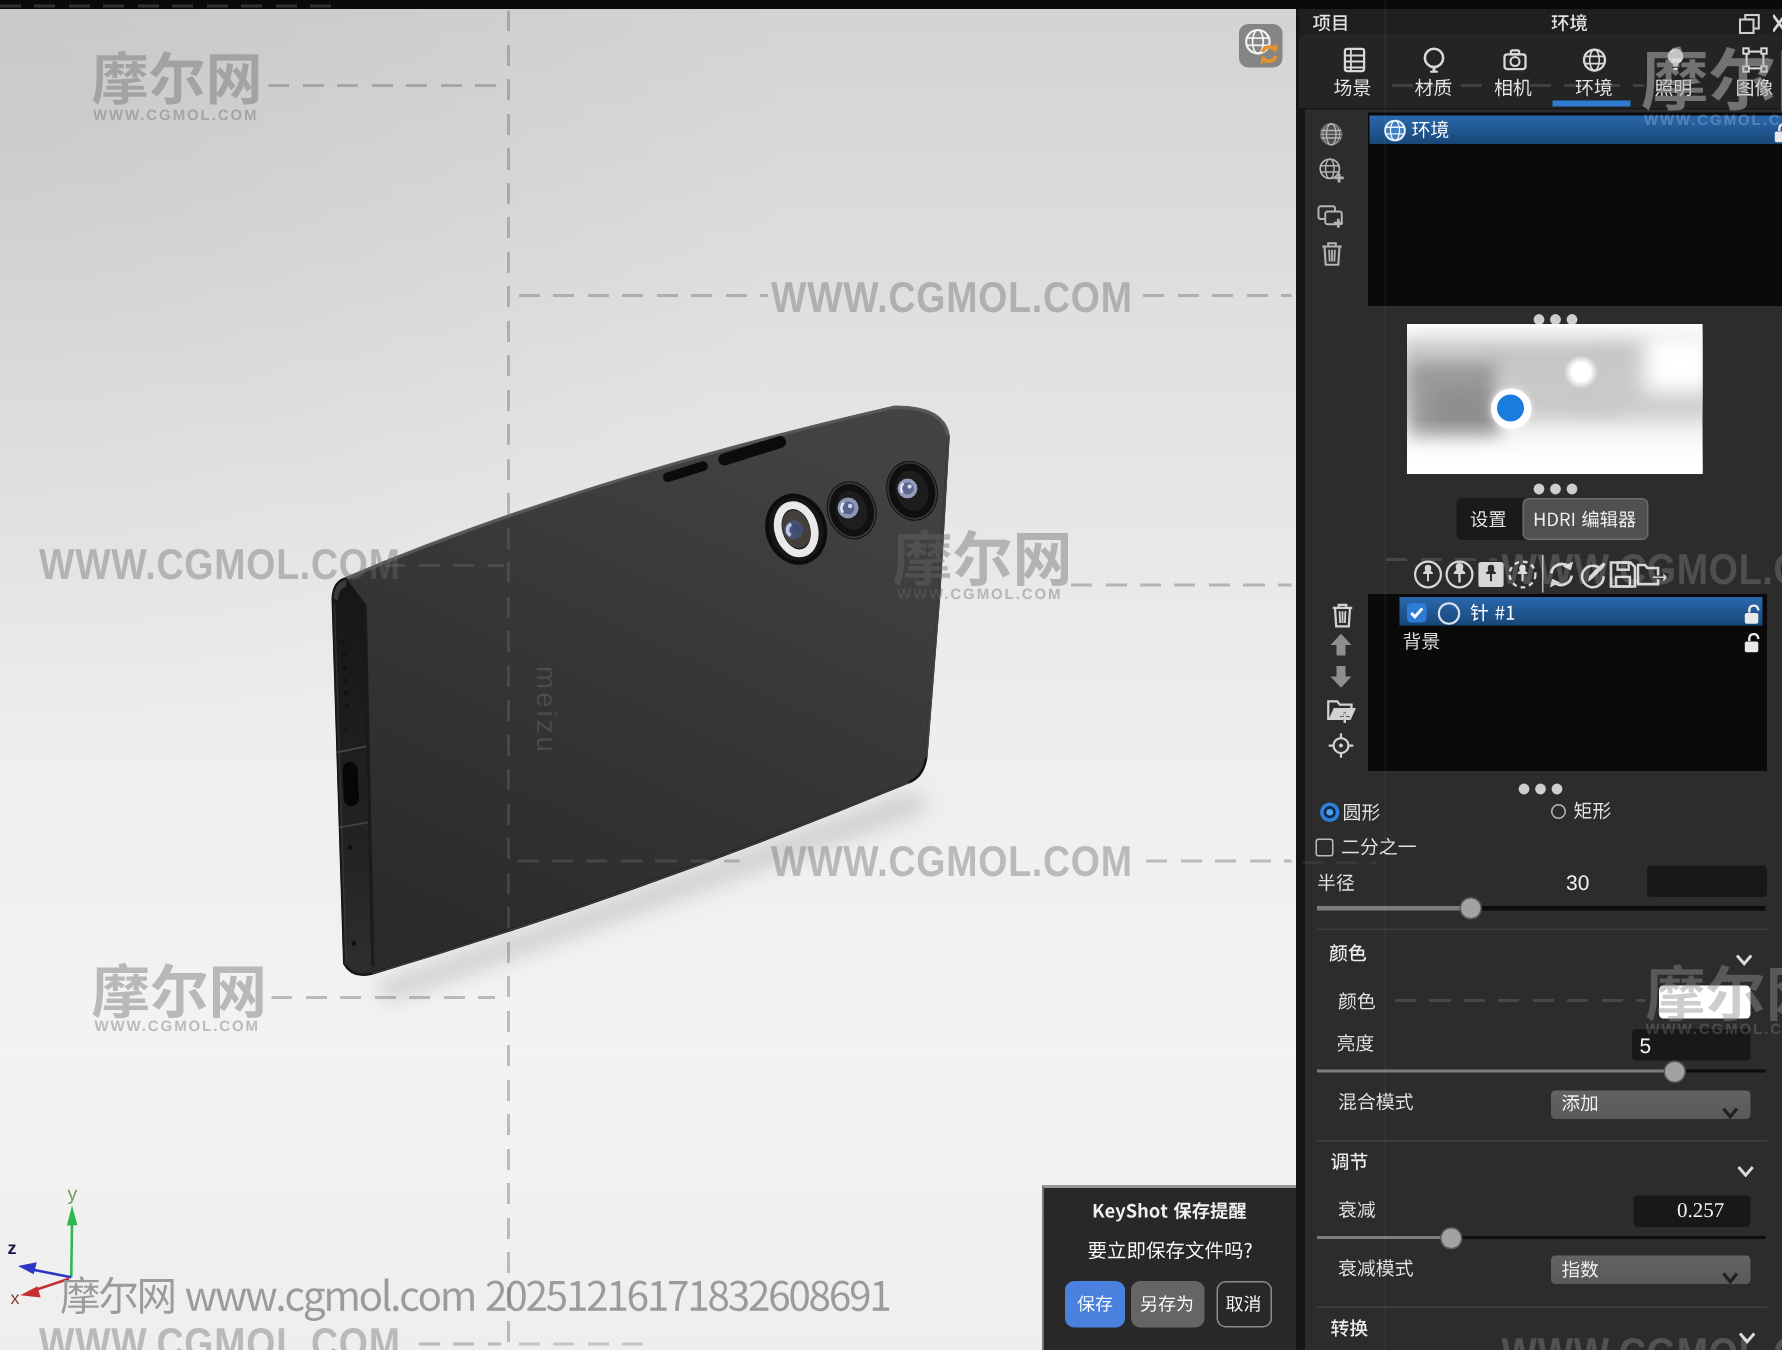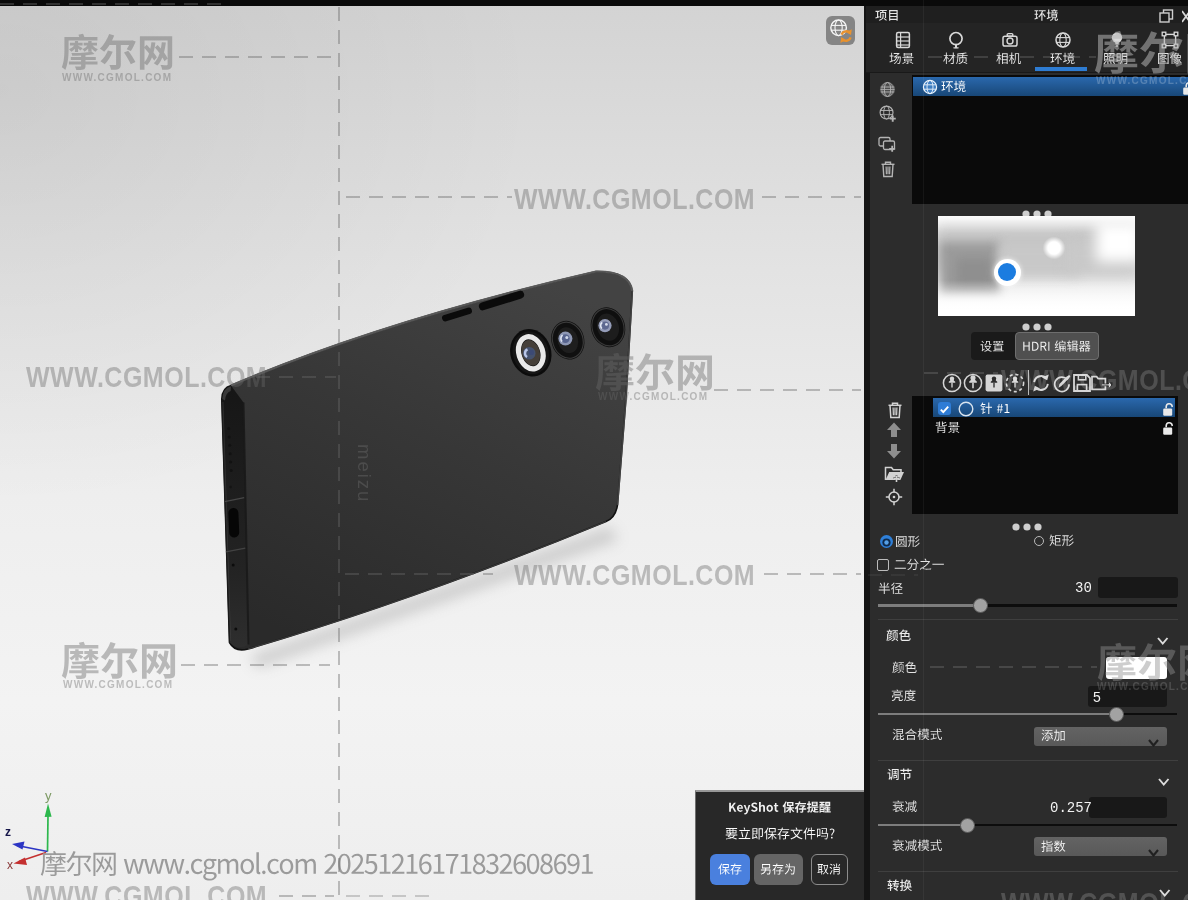--- a/index.html
+++ b/index.html
@@ -383,21 +383,21 @@
         <path transform="translate(0,11.1)" fill="#e4e4e4" d="M7.0 -6.1H10.3V-3.7H7.0ZM11.8 -9.9H6.1V0.5H12.0V-0.4H7.0V-2.8H11.2V-7.0H7.0V-9.0H11.8ZM1.8 -10.6C1.5 -9.0 1.2 -7.5 0.5 -6.5C0.8 -6.3 1.1 -6.1 1.3 -5.9C1.6 -6.5 1.9 -7.2 2.1 -8.0H2.9V-6.0L2.9 -5.4H0.8V-4.5H2.9C2.7 -2.9 2.1 -1.1 0.5 0.3C0.6 0.4 1.0 0.7 1.1 0.9C2.3 -0.1 3.0 -1.3 3.4 -2.6C3.9 -1.9 4.7 -0.8 5.1 -0.3L5.7 -1.1C5.4 -1.5 4.1 -3.0 3.6 -3.5C3.7 -3.9 3.7 -4.2 3.8 -4.5H5.7V-5.4H3.8L3.8 -6.0V-8.0H5.4V-8.9H2.4C2.5 -9.4 2.6 -9.9 2.7 -10.4Z M23.3 -10.4C22.5 -9.4 21.0 -8.3 19.8 -7.7C20.1 -7.5 20.3 -7.2 20.5 -7.0C21.8 -7.7 23.2 -8.9 24.1 -10.0ZM23.6 -6.9C22.8 -5.8 21.3 -4.7 20.0 -4.0C20.2 -3.8 20.5 -3.5 20.6 -3.4C22.0 -4.1 23.5 -5.3 24.5 -6.6ZM23.9 -3.5C23.0 -1.9 21.2 -0.5 19.3 0.2C19.6 0.4 19.8 0.8 20.0 1.0C21.9 0.1 23.7 -1.4 24.8 -3.1ZM17.7 -8.9V-5.7H15.7V-8.9ZM13.1 -5.7V-4.8H14.8C14.7 -2.9 14.4 -1.0 13.1 0.5C13.3 0.6 13.6 0.9 13.8 1.1C15.3 -0.6 15.6 -2.7 15.6 -4.8H17.7V1.0H18.6V-4.8H20.0V-5.7H18.6V-8.9H19.8V-9.8H13.3V-8.9H14.8V-5.7Z"></path>
       </svg></div>
     <div style="position:absolute;left:877px;top:559px;width:11.5px;height:11.5px;border:1.8px solid #bcbcbc;border-radius:2px"></div>
     <div style="position:absolute;left:894px;top:557.5px;"><svg width="51.4" height="14.6" viewBox="0 0 51.4 14.6">
         <path transform="translate(0,11.1)" fill="#e4e4e4" d="M1.8 -8.8V-7.8H10.8V-8.8ZM0.7 -1.3V-0.3H11.9V-1.3Z M21.1 -10.4 20.2 -10.0C21.1 -8.1 22.6 -6.1 23.9 -5.0C24.1 -5.2 24.5 -5.6 24.7 -5.7C23.4 -6.7 21.9 -8.7 21.1 -10.4ZM16.7 -10.3C16.0 -8.4 14.7 -6.7 13.2 -5.6C13.4 -5.4 13.8 -5.0 14.0 -4.8C14.3 -5.1 14.6 -5.4 15.0 -5.8V-4.9H17.4C17.1 -2.7 16.4 -0.7 13.4 0.2C13.6 0.4 13.9 0.8 14.0 1.0C17.2 -0.1 18.0 -2.4 18.4 -4.9H21.8C21.7 -1.7 21.5 -0.5 21.2 -0.2C21.0 -0.1 20.9 -0.0 20.6 -0.0C20.3 -0.0 19.6 -0.0 18.7 -0.1C18.9 0.2 19.0 0.6 19.1 0.8C19.8 0.9 20.6 0.9 21.0 0.9C21.5 0.8 21.8 0.7 22.0 0.4C22.5 -0.1 22.6 -1.5 22.8 -5.4C22.8 -5.5 22.8 -5.8 22.8 -5.8H15.0C16.1 -7.0 17.0 -8.4 17.7 -10.1Z M28.1 -1.7C27.5 -1.7 26.7 -1.0 25.8 -0.1L26.5 0.8C27.1 -0.0 27.7 -0.8 28.1 -0.8C28.4 -0.8 28.8 -0.4 29.3 -0.0C30.2 0.5 31.2 0.6 32.7 0.6C33.9 0.6 36.1 0.6 37.0 0.5C37.1 0.2 37.2 -0.3 37.3 -0.5C36.1 -0.4 34.2 -0.3 32.7 -0.3C31.3 -0.3 30.3 -0.4 29.5 -0.9L29.2 -1.1C31.8 -2.7 34.6 -5.3 36.1 -7.7L35.4 -8.1L35.2 -8.1H26.5V-7.2H34.5C33.1 -5.2 30.6 -3.0 28.3 -1.7ZM30.4 -10.2C30.9 -9.6 31.5 -8.6 31.8 -8.1L32.6 -8.6C32.4 -9.1 31.8 -10.0 31.3 -10.6Z M38.4 -5.4V-4.4H49.9V-5.4Z"></path>
       </svg></div>
     <div style="position:absolute;left:878px;top:581.5px;"><svg width="26.2" height="14.6" viewBox="0 0 26.2 14.6">
         <path transform="translate(0,11.1)" fill="#e4e4e4" d="M1.9 -9.9C2.4 -9.0 3.1 -7.8 3.3 -7.1L4.2 -7.5C4.0 -8.2 3.3 -9.4 2.7 -10.3ZM9.8 -10.3C9.4 -9.4 8.8 -8.2 8.3 -7.4L9.1 -7.1C9.6 -7.8 10.3 -9.0 10.8 -9.9ZM5.8 -10.6V-6.5H1.5V-5.6H5.8V-3.5H0.7V-2.6H5.8V1.0H6.8V-2.6H11.9V-3.5H6.8V-5.6H11.2V-6.5H6.8V-10.6Z M15.8 -10.6C15.3 -9.7 14.2 -8.6 13.2 -8.0C13.4 -7.8 13.6 -7.4 13.7 -7.2C14.8 -7.9 16.0 -9.1 16.7 -10.2ZM17.4 -9.9V-9.0H22.3C21.0 -7.4 18.6 -6.0 16.5 -5.3C16.7 -5.1 17.0 -4.8 17.1 -4.5C18.3 -5.0 19.6 -5.6 20.7 -6.4C21.9 -5.9 23.4 -5.1 24.1 -4.6L24.7 -5.4C23.9 -5.8 22.6 -6.5 21.5 -7.0C22.4 -7.7 23.2 -8.6 23.8 -9.6L23.1 -10.0L22.9 -9.9ZM17.4 -4.2V-3.3H20.2V-0.2H16.7V0.7H24.6V-0.2H21.2V-3.3H23.9V-4.2ZM16.1 -7.8C15.3 -6.5 14.2 -5.2 13.1 -4.3C13.2 -4.1 13.5 -3.6 13.6 -3.4C14.0 -3.8 14.4 -4.2 14.9 -4.7V1.0H15.8V-5.8C16.2 -6.4 16.6 -6.9 16.9 -7.4Z"></path>
       </svg></div>
     <div style="position:absolute;left:1098px;top:577px;width:80px;height:21px;background:#181818;border-radius:3px"></div>
-    <div style="position:absolute;left:1075px;top:580px;width:72px;height:16px;color:#f2f2f2;font-size:14px;font-family:Liberation Mono, monospace">30</div>
+    <div style="position:absolute;left:1044px;top:580px;width:72px;height:16px;color:#f2f2f2;font-size:14px;font-family:Liberation Sans, sans-serif">30</div>
     <div style="position:absolute;left:878px;top:604.3px;width:102px;height:2.6px;background:#7d7d7d"></div>
     <div style="position:absolute;left:980px;top:604.3px;width:197px;height:2.6px;background:#0d0d0d"></div>
     <div style="position:absolute;left:972.5px;top:598.0px;width:15px;height:15px;border-radius:50%;background:#a2a2a2;border:1px solid #585858"></div>
     <div style="position:absolute;left:878px;top:619px;width:300px;height:1px;background:#3f3f3f"></div>
     <div style="position:absolute;left:886px;top:628.5px;"><svg width="26.2" height="14.6" viewBox="0 0 26.2 14.6">
         <path transform="translate(0,11.1)" fill="#ececec" d="M8.7 -6.3C8.7 -1.8 8.6 -0.5 5.4 0.3C5.6 0.5 5.8 0.8 5.9 1.1C9.4 0.2 9.6 -1.5 9.6 -6.3ZM5.3 -2.2C4.6 -1.3 3.1 -0.5 1.7 -0.1C2.0 0.1 2.3 0.5 2.4 0.7C4.0 0.2 5.5 -0.7 6.4 -1.8ZM9.3 -0.8C10.1 -0.3 11.1 0.5 11.5 1.1L12.2 0.4C11.7 -0.2 10.7 -1.0 10.0 -1.5ZM6.7 -7.6V-1.7H7.6V-6.8H10.6V-1.7H11.6V-7.6H9.3L9.8 -8.9H12.0V-9.9H6.5V-8.9H8.8C8.7 -8.5 8.5 -8.0 8.3 -7.6ZM2.8 -10.4C3.0 -10.1 3.1 -9.7 3.2 -9.4H0.8V-8.4H6.3V-9.4H4.3C4.2 -9.8 4.0 -10.3 3.8 -10.7ZM5.2 -4.0C4.5 -3.3 3.2 -2.6 2.0 -2.3C2.1 -2.9 2.1 -3.6 2.1 -4.1V-4.2C2.4 -4.0 2.6 -3.7 2.8 -3.5C3.9 -3.9 5.1 -4.5 5.9 -5.3L5.0 -5.7C4.3 -5.1 3.1 -4.6 2.1 -4.3V-5.8H6.2V-6.7H5.1C5.3 -7.1 5.6 -7.6 5.8 -8.1L4.8 -8.4C4.6 -7.9 4.3 -7.2 4.1 -6.7H2.5L3.2 -7.0C3.1 -7.4 2.8 -8.0 2.6 -8.4L1.7 -8.1C1.9 -7.7 2.1 -7.1 2.2 -6.7H1.1V-4.2C1.1 -2.8 1.0 -0.9 0.4 0.5C0.6 0.6 1.1 0.9 1.3 1.1C1.7 0.2 1.9 -1.0 2.0 -2.1C2.2 -1.9 2.4 -1.6 2.6 -1.4C3.9 -1.9 5.2 -2.6 6.1 -3.6Z M18.4 -6.0V-4.1H15.8V-6.0ZM19.6 -6.0H22.3V-4.1H19.6ZM20.0 -8.5C19.6 -8.0 19.2 -7.5 18.7 -7.1H15.6C16.1 -7.6 16.5 -8.0 16.9 -8.5ZM16.9 -10.7C16.1 -9.1 14.6 -7.6 13.0 -6.6C13.2 -6.4 13.6 -5.8 13.7 -5.5C14.0 -5.7 14.3 -6.0 14.6 -6.2V-1.2C14.6 0.4 15.3 0.8 17.5 0.8C17.9 0.8 21.5 0.8 22.1 0.8C24.1 0.8 24.5 0.3 24.8 -1.8C24.4 -1.8 23.9 -2.0 23.6 -2.2C23.5 -0.6 23.3 -0.3 22.0 -0.3C21.2 -0.3 18.1 -0.3 17.4 -0.3C16.0 -0.3 15.8 -0.4 15.8 -1.2V-3.0H22.3V-2.5H23.5V-7.1H20.2C20.8 -7.7 21.3 -8.4 21.8 -9.1L21.0 -9.7L20.8 -9.6H17.6C17.8 -9.8 17.9 -10.1 18.0 -10.3Z"></path>
       </svg></div>
     <div style="position:absolute;left:1157px;top:631px;width:11.5px;height:8px"><svg width="11.5" height="8" viewBox="0 0 11.5 8">
         <path d="M1,1 L5.75,6.5 L10.5,1" fill="none" stroke="#dcdcdc" stroke-width="1.9"></path>
       </svg></div>
@@ -427,21 +427,21 @@
     <div style="position:absolute;left:887px;top:768px;"><svg width="26.2" height="14.6" viewBox="0 0 26.2 14.6">
         <path transform="translate(0,11.1)" fill="#ececec" d="M1.2 -9.7C1.9 -9.1 2.7 -8.2 3.1 -7.7L3.9 -8.5C3.5 -9.0 2.6 -9.8 2.0 -10.4ZM0.5 -6.7V-5.6H2.2V-1.5C2.2 -0.8 1.7 -0.3 1.4 -0.0C1.6 0.1 2.0 0.5 2.1 0.8C2.3 0.5 2.6 0.2 4.3 -1.1C4.1 -0.6 3.9 -0.1 3.6 0.4C3.8 0.5 4.2 0.9 4.4 1.1C5.6 -0.7 5.8 -3.4 5.8 -5.3V-9.1H10.6V-0.3C10.6 -0.1 10.6 -0.0 10.4 -0.0C10.2 -0.0 9.6 -0.0 9.0 -0.1C9.2 0.2 9.3 0.7 9.4 1.0C10.3 1.0 10.8 1.0 11.2 0.8C11.6 0.6 11.7 0.3 11.7 -0.3V-10.1H4.8V-5.3C4.8 -4.2 4.7 -2.9 4.4 -1.6C4.3 -1.9 4.2 -2.1 4.1 -2.3L3.3 -1.7V-6.7ZM7.7 -8.7V-7.8H6.5V-6.9H7.7V-5.8H6.2V-4.9H10.2V-5.8H8.7V-6.9H9.9V-7.8H8.7V-8.7ZM6.5 -4.0V-0.4H7.3V-1.0H9.9V-4.0ZM7.3 -3.2H9.0V-1.9H7.3Z M13.8 -6.2V-5.0H17.0V1.0H18.2V-5.0H22.2V-2.1C22.2 -1.9 22.1 -1.8 21.9 -1.8C21.6 -1.8 20.7 -1.8 19.9 -1.8C20.1 -1.5 20.2 -1.0 20.3 -0.6C21.4 -0.6 22.3 -0.6 22.8 -0.8C23.3 -1.0 23.4 -1.3 23.4 -2.0V-6.2ZM20.5 -10.6V-9.3H17.3V-10.6H16.1V-9.3H13.3V-8.2H16.1V-6.8H17.3V-8.2H20.5V-6.8H21.7V-8.2H24.6V-9.3H21.7V-10.6Z"></path>
       </svg></div>
     <div style="position:absolute;left:1158px;top:772px;width:11.5px;height:8px"><svg width="11.5" height="8" viewBox="0 0 11.5 8">
         <path d="M1,1 L5.75,6.5 L10.5,1" fill="none" stroke="#dcdcdc" stroke-width="1.9"></path>
       </svg></div>
     <div style="position:absolute;left:892px;top:800px;"><svg width="26.2" height="14.6" viewBox="0 0 26.2 14.6">
         <path transform="translate(0,11.1)" fill="#e4e4e4" d="M5.4 -10.4C5.5 -10.1 5.8 -9.7 5.9 -9.4H0.8V-8.6H11.7V-9.4H7.0C6.9 -9.8 6.6 -10.3 6.3 -10.6ZM9.1 -5.3V-4.3H3.5V-5.3ZM3.5 -7.0H9.1V-6.0H3.5ZM0.8 -6.1V-5.3H2.6V-3.6H5.1C3.9 -2.6 2.1 -1.7 0.5 -1.3C0.7 -1.1 0.9 -0.8 1.0 -0.5C1.9 -0.8 2.7 -1.2 3.5 -1.6V-0.6C3.5 -0.1 3.3 0.1 3.1 0.2C3.3 0.4 3.4 0.8 3.5 1.0C3.8 0.8 4.2 0.7 7.5 -0.1C7.4 -0.3 7.4 -0.7 7.4 -0.9L4.5 -0.3V-2.2C5.1 -2.6 5.7 -3.1 6.2 -3.6H6.4C7.3 -1.3 9.0 0.2 11.6 0.8C11.7 0.6 11.9 0.2 12.2 0.0C10.9 -0.2 9.9 -0.7 9.0 -1.4C9.8 -1.8 10.7 -2.4 11.4 -2.9L10.6 -3.4C10.1 -2.9 9.2 -2.3 8.5 -1.9C8.0 -2.4 7.6 -3.0 7.3 -3.6H10.0V-5.3H11.9V-6.1H10.0V-7.7H2.6V-6.1Z M22.2 -10.1C22.8 -9.7 23.5 -9.1 23.8 -8.6L24.4 -9.1C24.1 -9.6 23.4 -10.1 22.8 -10.5ZM17.7 -6.7V-5.9H20.8V-6.7ZM13.2 -9.7C13.8 -8.7 14.5 -7.5 14.8 -6.8L15.6 -7.1C15.3 -7.9 14.6 -9.1 13.9 -10.0ZM13.1 -0.0 13.9 0.4C14.4 -0.8 15.1 -2.5 15.6 -3.9L14.8 -4.3C14.3 -2.8 13.6 -1.1 13.1 -0.0ZM17.8 -4.9V-0.7H18.5V-1.4H20.8V-4.9ZM18.5 -4.2H20.1V-2.2H18.5ZM21.0 -10.5 21.1 -8.5H16.3V-5.2C16.3 -3.4 16.2 -1.1 15.1 0.6C15.3 0.7 15.6 0.9 15.8 1.1C17.0 -0.7 17.2 -3.3 17.2 -5.2V-7.7H21.1C21.2 -5.6 21.4 -3.7 21.7 -2.2C21.0 -1.2 20.2 -0.3 19.1 0.3C19.3 0.5 19.6 0.8 19.8 0.9C20.6 0.4 21.3 -0.3 22.0 -1.2C22.4 0.2 22.9 1.0 23.7 1.0C24.1 1.0 24.6 0.5 24.8 -1.5C24.7 -1.6 24.3 -1.8 24.2 -2.0C24.1 -0.7 23.9 -0.0 23.7 -0.0C23.3 -0.1 22.9 -0.8 22.6 -2.1C23.4 -3.3 24.0 -4.8 24.4 -6.5L23.6 -6.7C23.3 -5.4 22.9 -4.3 22.4 -3.3C22.2 -4.5 22.0 -6.0 21.9 -7.7H24.6V-8.5H21.9C21.9 -9.2 21.8 -9.8 21.8 -10.5Z"></path>
       </svg></div>
     <div style="position:absolute;left:1089px;top:796.5px;width:78px;height:21px;background:#181818;border-radius:3px"></div>
-    <div style="position:absolute;left:1050px;top:799.5px;width:70px;height:16px;color:#f2f2f2;font-size:14px;font-family:Liberation Mono, monospace">0.257</div>
+    <div style="position:absolute;left:1118px;top:799.5px;width:70px;height:16px;color:#f2f2f2;font-size:14px;font-family:Liberation Serif, serif">0.257</div>
     <div style="position:absolute;left:878px;top:823.8px;width:89px;height:2.6px;background:#7d7d7d"></div>
     <div style="position:absolute;left:967px;top:823.8px;width:210px;height:2.6px;background:#0d0d0d"></div>
     <div style="position:absolute;left:959.5px;top:817.5px;width:15px;height:15px;border-radius:50%;background:#a2a2a2;border:1px solid #585858"></div>
     <div style="position:absolute;left:892px;top:839px;"><svg width="51.4" height="14.6" viewBox="0 0 51.4 14.6">
         <path transform="translate(0,11.1)" fill="#e4e4e4" d="M5.4 -10.4C5.5 -10.1 5.8 -9.7 5.9 -9.4H0.8V-8.6H11.7V-9.4H7.0C6.9 -9.8 6.6 -10.3 6.3 -10.6ZM9.1 -5.3V-4.3H3.5V-5.3ZM3.5 -7.0H9.1V-6.0H3.5ZM0.8 -6.1V-5.3H2.6V-3.6H5.1C3.9 -2.6 2.1 -1.7 0.5 -1.3C0.7 -1.1 0.9 -0.8 1.0 -0.5C1.9 -0.8 2.7 -1.2 3.5 -1.6V-0.6C3.5 -0.1 3.3 0.1 3.1 0.2C3.3 0.4 3.4 0.8 3.5 1.0C3.8 0.8 4.2 0.7 7.5 -0.1C7.4 -0.3 7.4 -0.7 7.4 -0.9L4.5 -0.3V-2.2C5.1 -2.6 5.7 -3.1 6.2 -3.6H6.4C7.3 -1.3 9.0 0.2 11.6 0.8C11.7 0.6 11.9 0.2 12.2 0.0C10.9 -0.2 9.9 -0.7 9.0 -1.4C9.8 -1.8 10.7 -2.4 11.4 -2.9L10.6 -3.4C10.1 -2.9 9.2 -2.3 8.5 -1.9C8.0 -2.4 7.6 -3.0 7.3 -3.6H10.0V-5.3H11.9V-6.1H10.0V-7.7H2.6V-6.1Z M22.2 -10.1C22.8 -9.7 23.5 -9.1 23.8 -8.6L24.4 -9.1C24.1 -9.6 23.4 -10.1 22.8 -10.5ZM17.7 -6.7V-5.9H20.8V-6.7ZM13.2 -9.7C13.8 -8.7 14.5 -7.5 14.8 -6.8L15.6 -7.1C15.3 -7.9 14.6 -9.1 13.9 -10.0ZM13.1 -0.0 13.9 0.4C14.4 -0.8 15.1 -2.5 15.6 -3.9L14.8 -4.3C14.3 -2.8 13.6 -1.1 13.1 -0.0ZM17.8 -4.9V-0.7H18.5V-1.4H20.8V-4.9ZM18.5 -4.2H20.1V-2.2H18.5ZM21.0 -10.5 21.1 -8.5H16.3V-5.2C16.3 -3.4 16.2 -1.1 15.1 0.6C15.3 0.7 15.6 0.9 15.8 1.1C17.0 -0.7 17.2 -3.3 17.2 -5.2V-7.7H21.1C21.2 -5.6 21.4 -3.7 21.7 -2.2C21.0 -1.2 20.2 -0.3 19.1 0.3C19.3 0.5 19.6 0.8 19.8 0.9C20.6 0.4 21.3 -0.3 22.0 -1.2C22.4 0.2 22.9 1.0 23.7 1.0C24.1 1.0 24.6 0.5 24.8 -1.5C24.7 -1.6 24.3 -1.8 24.2 -2.0C24.1 -0.7 23.9 -0.0 23.7 -0.0C23.3 -0.1 22.9 -0.8 22.6 -2.1C23.4 -3.3 24.0 -4.8 24.4 -6.5L23.6 -6.7C23.3 -5.4 22.9 -4.3 22.4 -3.3C22.2 -4.5 22.0 -6.0 21.9 -7.7H24.6V-8.5H21.9C21.9 -9.2 21.8 -9.8 21.8 -10.5Z M31.1 -5.3H35.5V-4.3H31.1ZM31.1 -6.8H35.5V-5.9H31.1ZM34.4 -10.6V-9.5H32.5V-10.6H31.6V-9.5H29.7V-8.7H31.6V-7.8H32.5V-8.7H34.4V-7.8H35.3V-8.7H37.1V-9.5H35.3V-10.6ZM30.3 -7.5V-3.6H32.8C32.8 -3.3 32.7 -2.9 32.6 -2.6H29.5V-1.8H32.4C31.9 -0.8 31.0 -0.2 29.1 0.3C29.3 0.4 29.5 0.8 29.6 1.0C31.8 0.5 32.8 -0.4 33.4 -1.8C34.0 -0.4 35.2 0.6 36.8 1.0C36.9 0.8 37.2 0.4 37.4 0.2C35.9 -0.1 34.9 -0.8 34.3 -1.8H37.1V-2.6H33.6C33.7 -2.9 33.7 -3.3 33.8 -3.6H36.5V-7.5ZM27.4 -10.6V-8.2H25.8V-7.3H27.4V-7.3C27.1 -5.5 26.3 -3.5 25.6 -2.5C25.8 -2.3 26.0 -1.8 26.1 -1.6C26.6 -2.3 27.0 -3.5 27.4 -4.7V1.0H28.3V-5.5C28.7 -4.8 29.0 -4.0 29.2 -3.6L29.8 -4.3C29.6 -4.7 28.6 -6.2 28.3 -6.7V-7.3H29.6V-8.2H28.3V-10.6Z M46.7 -10.0C47.4 -9.5 48.2 -8.8 48.5 -8.4L49.2 -9.0C48.8 -9.4 48.0 -10.1 47.4 -10.5ZM44.9 -10.5C44.9 -9.8 44.9 -9.0 45.0 -8.2H38.5V-7.3H45.0C45.4 -2.6 46.4 1.0 48.5 1.0C49.5 1.0 49.8 0.4 50.0 -1.8C49.7 -1.9 49.4 -2.1 49.2 -2.3C49.1 -0.7 48.9 0.1 48.6 0.1C47.3 0.1 46.3 -3.0 46.0 -7.3H49.7V-8.2H46.0C45.9 -9.0 45.9 -9.7 45.9 -10.5ZM38.5 -0.3 38.8 0.6C40.5 0.3 42.8 -0.3 44.9 -0.8L44.8 -1.6L42.1 -1.0V-4.5H44.5V-5.4H38.9V-4.5H41.2V-0.8Z"></path>
       </svg></div>
     <div style="position:absolute;left:1034px;top:837px;width:133px;height:19px;background:linear-gradient(180deg,#636363,#595959);border-radius:3px"></div>
     <div style="position:absolute;left:1041px;top:839.5px;"><svg width="25.8" height="14.4" viewBox="0 0 25.8 14.4">
         <path transform="translate(0,10.9)" fill="#f4f4f4" d="M10.4 -9.7C9.4 -9.3 7.9 -8.8 6.4 -8.5V-10.4H5.5V-6.8C5.5 -5.8 5.9 -5.5 7.3 -5.5C7.6 -5.5 9.9 -5.5 10.2 -5.5C11.4 -5.5 11.7 -5.9 11.9 -7.6C11.6 -7.6 11.2 -7.8 11.0 -7.9C10.9 -6.6 10.8 -6.3 10.1 -6.3C9.6 -6.3 7.7 -6.3 7.3 -6.3C6.5 -6.3 6.4 -6.4 6.4 -6.8V-7.8C8.0 -8.1 9.8 -8.5 11.1 -9.0ZM6.3 -1.7H10.4V-0.4H6.3ZM6.3 -2.4V-3.7H10.4V-2.4ZM5.5 -4.5V1.0H6.3V0.4H10.4V0.9H11.3V-4.5ZM2.3 -10.4V-7.9H0.5V-7.0H2.3V-4.4L0.4 -3.8L0.7 -2.9L2.3 -3.4V-0.1C2.3 0.1 2.2 0.1 2.0 0.1C1.9 0.1 1.4 0.1 0.8 0.1C0.9 0.4 1.1 0.8 1.1 1.0C1.9 1.0 2.4 1.0 2.8 0.8C3.1 0.7 3.2 0.4 3.2 -0.1V-3.7L4.8 -4.2L4.7 -5.1L3.2 -4.6V-7.0H4.7V-7.9H3.2V-10.4Z M17.9 -10.2C17.7 -9.7 17.3 -9.0 17.0 -8.5L17.6 -8.2C17.9 -8.6 18.3 -9.3 18.7 -9.8ZM13.5 -9.8C13.8 -9.3 14.1 -8.6 14.3 -8.2L15.0 -8.5C14.9 -9.0 14.5 -9.6 14.2 -10.1ZM17.5 -3.2C17.2 -2.6 16.8 -2.0 16.3 -1.6C15.9 -1.8 15.4 -2.0 14.9 -2.2C15.1 -2.5 15.3 -2.9 15.5 -3.2ZM13.8 -1.9C14.4 -1.7 15.1 -1.4 15.7 -1.0C14.9 -0.5 13.9 -0.1 12.9 0.2C13.1 0.3 13.3 0.7 13.4 0.9C14.5 0.6 15.5 0.1 16.4 -0.6C16.9 -0.4 17.2 -0.1 17.5 0.1L18.1 -0.5C17.8 -0.7 17.5 -1.0 17.1 -1.2C17.7 -1.9 18.2 -2.8 18.5 -3.8L18.0 -4.0L17.9 -4.0H15.8L16.1 -4.6L15.3 -4.8C15.2 -4.6 15.1 -4.3 15.0 -4.0H13.3V-3.2H14.6C14.3 -2.7 14.0 -2.3 13.8 -1.9ZM15.6 -10.4V-8.1H13.0V-7.3H15.3C14.7 -6.5 13.8 -5.8 12.9 -5.4C13.1 -5.2 13.3 -4.9 13.4 -4.7C14.1 -5.1 15.0 -5.8 15.6 -6.5V-5.0H16.5V-6.7C17.1 -6.3 17.8 -5.7 18.1 -5.4L18.6 -6.1C18.3 -6.3 17.2 -7.0 16.6 -7.3H19.0V-8.1H16.5V-10.4ZM20.2 -10.3C19.9 -8.1 19.3 -6.1 18.4 -4.7C18.6 -4.6 18.9 -4.3 19.1 -4.2C19.4 -4.6 19.7 -5.2 19.9 -5.8C20.2 -4.6 20.5 -3.4 21.0 -2.5C20.3 -1.3 19.3 -0.4 18.0 0.3C18.2 0.5 18.4 0.8 18.5 1.0C19.8 0.3 20.7 -0.5 21.5 -1.6C22.1 -0.5 22.9 0.3 23.8 0.9C24.0 0.6 24.2 0.3 24.5 0.1C23.4 -0.4 22.6 -1.3 22.0 -2.5C22.6 -3.7 23.0 -5.3 23.3 -7.1H24.2V-8.0H20.6C20.8 -8.7 20.9 -9.4 21.1 -10.2ZM22.4 -7.1C22.2 -5.7 21.9 -4.5 21.5 -3.4C21.0 -4.5 20.7 -5.8 20.4 -7.1Z"></path>
       </svg></div>

